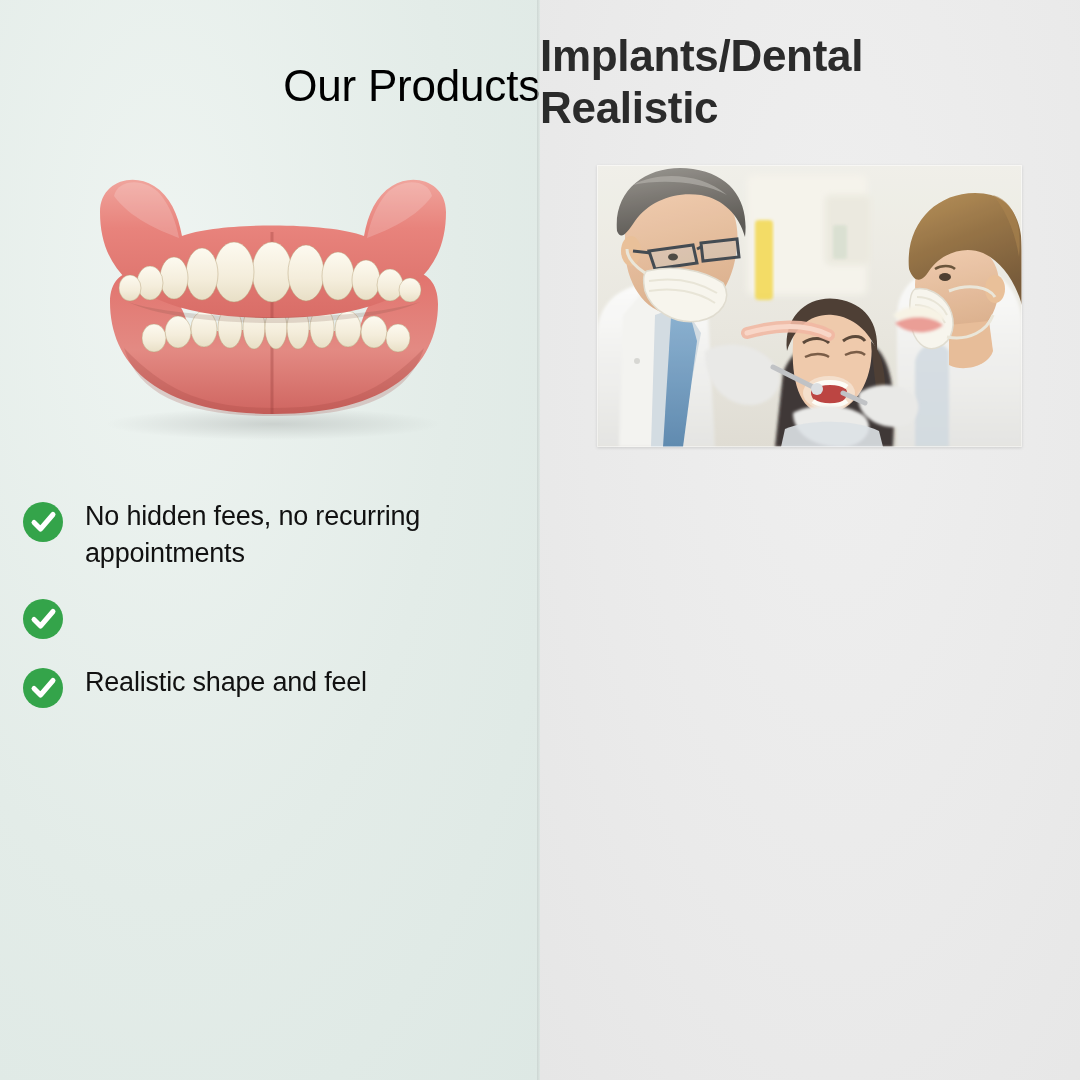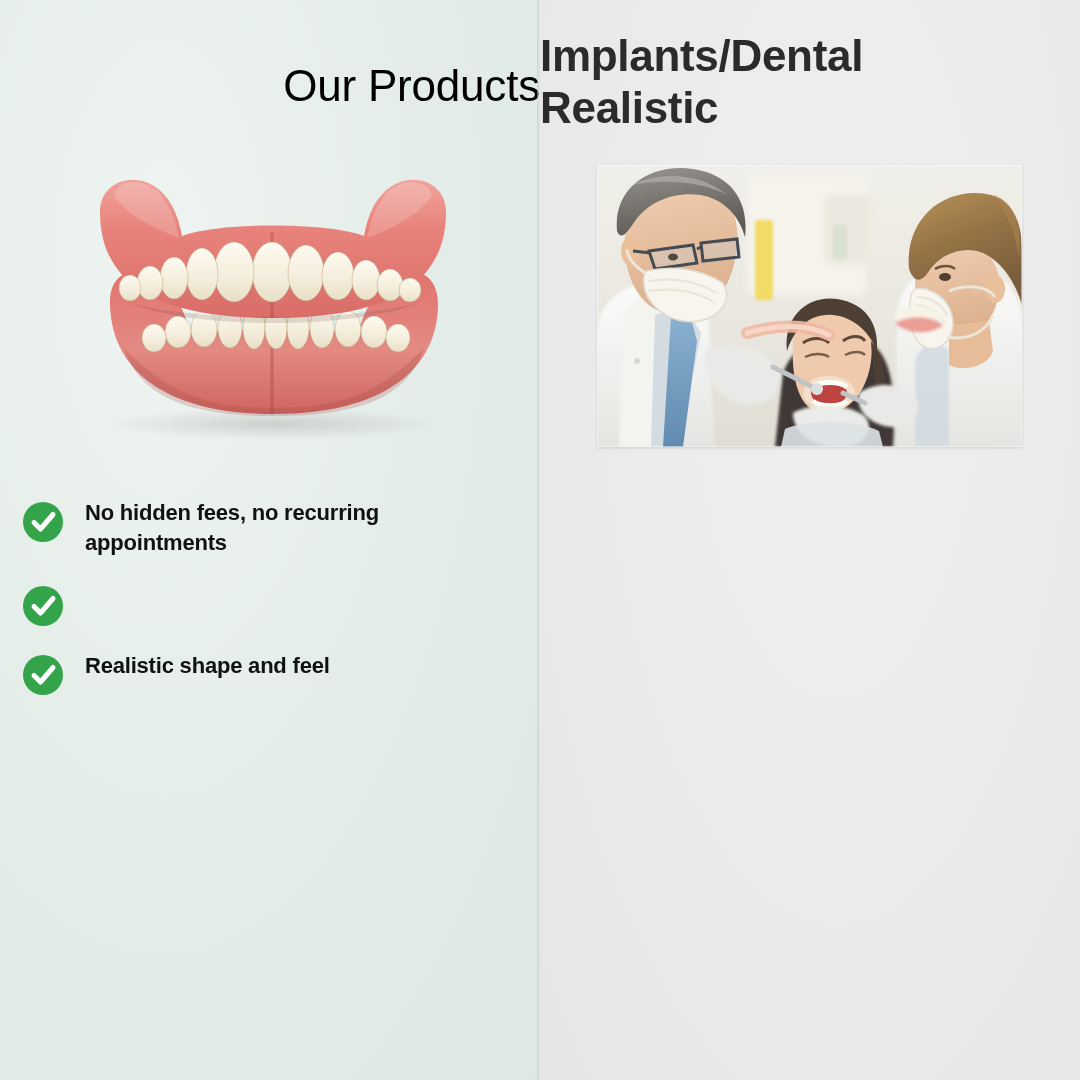--- a/index.html
+++ b/index.html
@@ -60,21 +60,21 @@
   .list-left  { left:0; top:498px; padding-left:22px; padding-right:40px; }
   .list-right { left:0; top:498px; padding-left:570px; padding-right:36px; }
 
   .item { display:flex; align-items:flex-start; margin-bottom:24px; }
   .item:last-child { margin-bottom:16px; }
 
   .badge { flex:0 0 auto; width:42px; height:42px; margin-top:3px; }
   .badge svg { display:block; width:42px; height:42px; }
 
   .item-text {
-    font-size:22px; line-height:1.36; color:#111; font-weight:700;
+    font-size:27px; line-height:1.36; color:#111; font-weight:400;
     letter-spacing:-.2px;
   }
   .list-left  .item-text { margin-left:21px; max-width:398px; }
 </style>
 </head>
 <body>
 
 <div class="board">
 
   <div class="col col-left">

